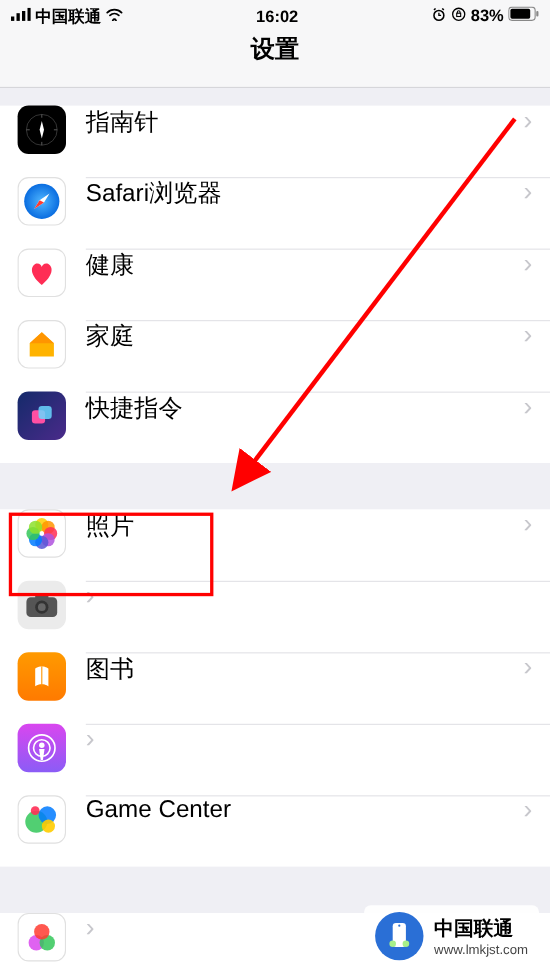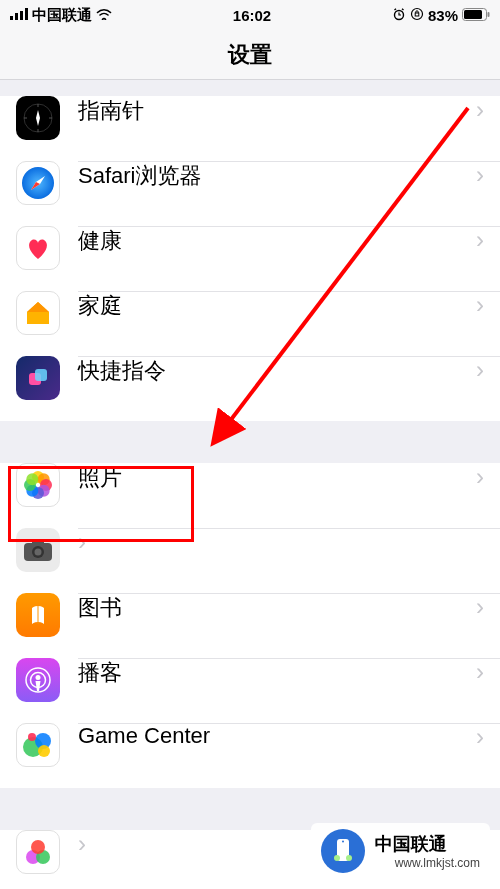--- a/index.html
+++ b/index.html
@@ -24,21 +24,21 @@
   font-weight: 600;
 }
 .status-left, .status-right { display: flex; gap: 4px; }
 .status-center { font-weight: 700; }
 
 .nav-bar {
   height: 50px;
   background: #f7f7f8;
   display: flex;
   justify-content: center;
-  align-items: center;
+  align-items: flex-start;
   border-bottom: 1px solid #d6d6da;
 }
 .nav-title { font-size: 22px; font-weight: 600; }
 
 .section-gap { height: 16px; background: #efeff4; }
 .section-gap.big { height: 42px; }
 
 .list { background: #fff; }
 
 .row {
@@ -101,21 +101,21 @@
   width: 44px;
   height: 44px;
   border-radius: 50%;
   background: #2a6fd6;
   display: flex;
   align-items: center;
   justify-content: center;
 }
 .wm-text { font-size: 14px; text-align: left; }
 .wm-title { font-weight: 700; font-size: 18px; }
-.wm-url { font-size: 12px; color: #444; margin-left: 20px; }
+.wm-url { font-size: 12px; color: #444; }
 
 
 .ic-compass { background: #000; }
 .ic-safari { background: #fff; border: 1px solid #e0e0e0; }
 .ic-health { background: #fff; border: 1px solid #e0e0e0; }
 .ic-home { background: #fff; border: 1px solid #e0e0e0; }
 .ic-shortcuts { background: linear-gradient(135deg,#142a6a,#4a2a8a); }
 .ic-photos { background: #fff; border: 1px solid #e0e0e0; }
 .ic-camera { background: #ebebeb; }
 .ic-books { background: linear-gradient(#ff9a00,#ff7a00); }
@@ -295,21 +295,20 @@
 
   <div class="row">
     <div class="row-icon ic-podcasts">
       <svg width="32" height="32" viewBox="0 0 32 32">
           <circle cx="16" cy="16" r="12" fill="none" stroke="#fff" stroke-width="1.5"></circle>
           <circle cx="16" cy="16" r="7.5" fill="none" stroke="#fff" stroke-width="1.5"></circle>
           <circle cx="16" cy="13.5" r="2.5" fill="#fff"></circle>
           <path d="M13.5 17 h5 l-1.5 10 h-2 z" fill="#fff"></path>
         </svg>
     </div>
-    <div class="row-label">播客</div>
     <div class="row-chevron">›</div>
   </div>
 
   <div class="row">
     <div class="row-icon ic-gamecenter">
       <svg width="36" height="36" viewBox="0 0 36 36">
           <circle cx="13" cy="20" r="10" fill="#33c759" opacity="0.85"></circle>
           <circle cx="23" cy="14" r="8" fill="#007aff" opacity="0.85"></circle>
           <circle cx="24" cy="24" r="6" fill="#ffcc00" opacity="0.9"></circle>
           <circle cx="12" cy="10" r="4" fill="#ff2d55" opacity="0.9"></circle>

